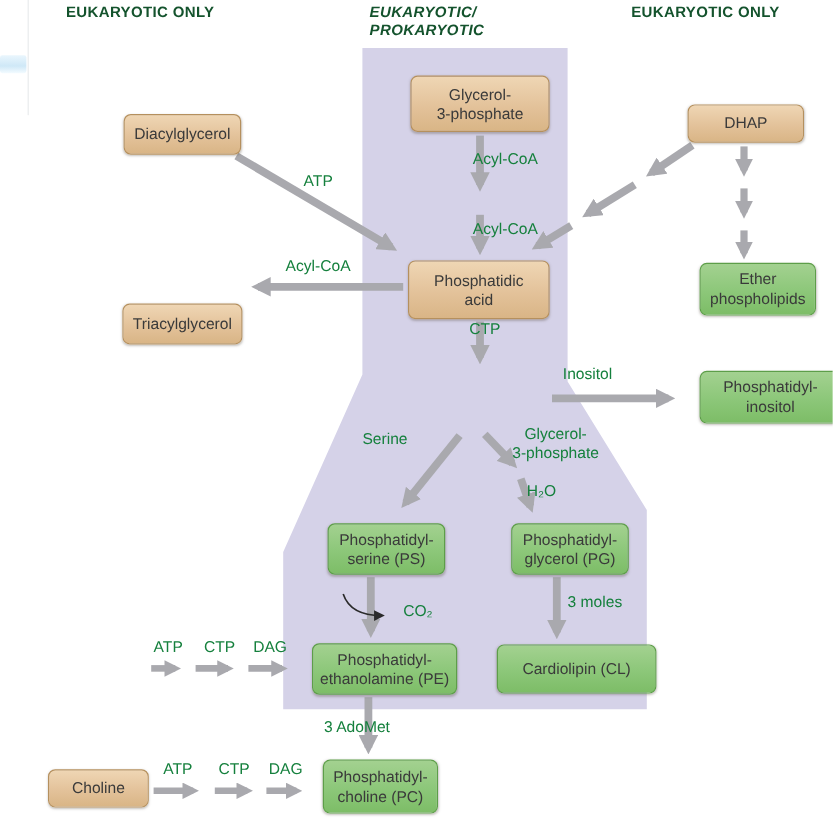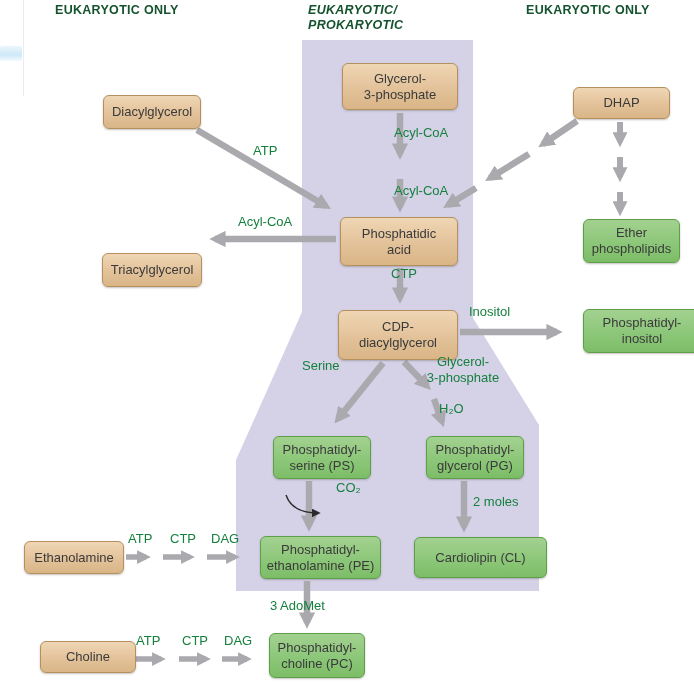--- a/index.html
+++ b/index.html
@@ -106,48 +106,45 @@
 
   <div class="node tan" style="left:103px;top:95px;width:98px;height:34px;">Diacylglycerol</div>
   <div class="node tan" style="left:342px;top:63px;width:116px;height:47px;">Glycerol-
 3-phosphate</div>
   <div class="node tan" style="left:573px;top:87px;width:97px;height:32px;">DHAP</div>
   <div class="node tan" style="left:102px;top:221px;width:100px;height:34px;margin-top:32px;">Triacylglycerol</div>
   <div class="node tan" style="left:340px;top:217px;width:118px;height:49px;">Phosphatidic
 acid</div>
   <div class="node green" style="left:572px;top:219px;width:97px;height:44px;">Ether
 phospholipids</div>
-  <div class="node tan" style="left:338px;top:310px;width:120px;height:50px;">CDP-
-diacylglycerol</div>
   <div class="node green" style="left:572px;top:309px;width:118px;height:44px;">Phosphatidyl-
 inositol</div>
   <div class="node green" style="left:262px;top:436px;width:98px;height:43px;">Phosphatidyl-
 serine (PS)</div>
   <div class="node green" style="left:415px;top:436px;width:98px;height:43px;">Phosphatidyl-
 glycerol (PG)</div>
   <div class="node green" style="left:249px;top:536px;width:121px;height:43px;">Phosphatidyl-
 ethanolamine (PE)</div>
   <div class="node green" style="left:403px;top:537px;width:133px;height:41px;">Cardiolipin (CL)</div>
-  <div class="node tan" style="left:24px;top:541px;width:100px;height:33px;">Ethanolamine</div>
-  <div class="node tan" style="left:40px;top:641px;width:96px;height:32px;">Choline</div>
+  <div class="node tan" style="left:40px;top:641px;width:84px;height:32px;">Choline</div>
   <div class="node green" style="left:258px;top:633px;width:96px;height:45px;">Phosphatidyl-
 choline (PC)</div>
 
   <span class="lbl" style="left:253px;top:143px;">ATP</span>
   <span class="lbl" style="left:238px;top:214px;">Acyl-CoA</span>
   <span class="lbl" style="left:394px;top:125px;">Acyl-CoA</span>
   <span class="lbl" style="left:394px;top:183px;">Acyl-CoA</span>
   <span class="lbl" style="left:391px;top:266px;">CTP</span>
   <span class="lbl" style="left:469px;top:304px;">Inositol</span>
   <span class="lbl ctr" style="left:413px;top:354px;width:100px;">Glycerol-
 3-phosphate</span>
   <span class="lbl" style="left:439px;top:401px;">H₂O</span>
   <span class="lbl" style="left:302px;top:358px;">Serine</span>
-  <span class="lbl" style="left:336px;top:480px;">CO₂</span>
-  <span class="lbl" style="left:473px;top:494px;">2 moles</span>
+  <span class="lbl" style="left:336px;top:501px;">CO₂</span>
+  <span class="lbl" style="left:473px;top:494px;">3 moles</span>
   <span class="lbl" style="left:270px;top:598px;">3 AdoMet</span>
   <span class="lbl" style="left:128px;top:531px;">ATP</span>
   <span class="lbl" style="left:170px;top:531px;">CTP</span>
   <span class="lbl" style="left:211px;top:531px;">DAG</span>
   <span class="lbl" style="left:136px;top:633px;">ATP</span>
   <span class="lbl" style="left:182px;top:633px;">CTP</span>
   <span class="lbl" style="left:224px;top:633px;">DAG</span>
 
   <div class="artifact-blue"></div>
   <div class="artifact-line"></div>

